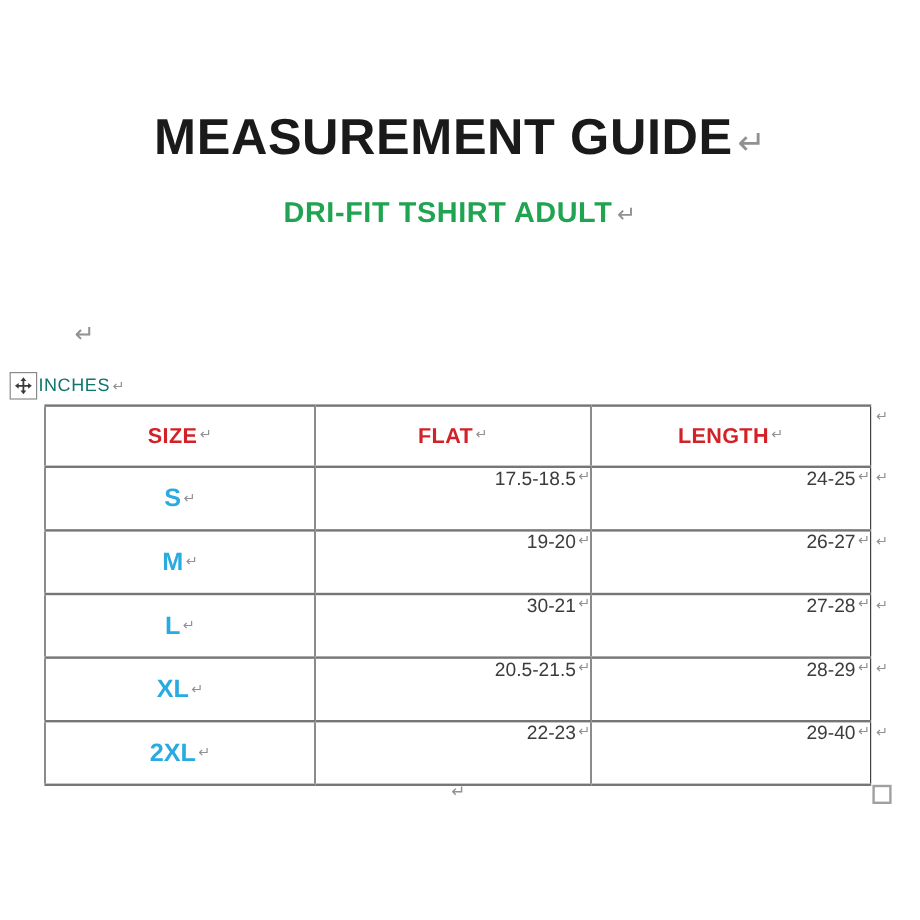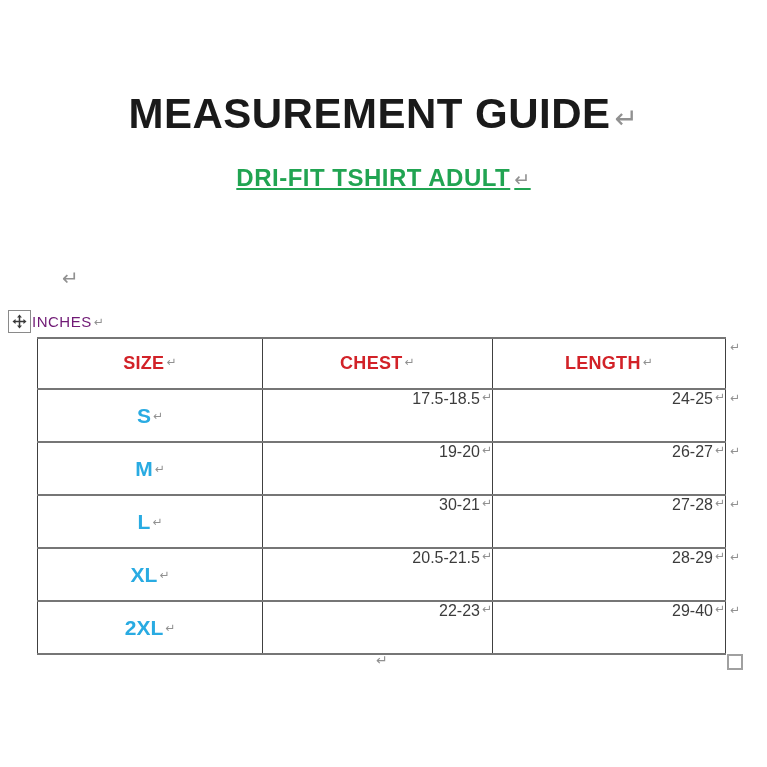--- a/index.html
+++ b/index.html
@@ -2,35 +2,35 @@
 <html style="--title: #1a1a1a; --green: #21a452; --blue: #29abe2; --red: #d22228; --cyan: #29abe2; --value-text: #3c3c3c; --mark-gray: #919191; --border-h: #767676; --border-v: #404040;"><head>
 <meta charset="utf-8">
 <style>
   html,body { margin:0; padding:0; background:#ffffff; }
   .page {
     position:relative; width:767px; height:767px; background:#fff;
     font-family:"Liberation Sans","DejaVu Sans",sans-serif; overflow:hidden;
   }
   .centerline { position:absolute; left:0; width:100%; text-align:center; white-space:nowrap; }
   .doc-title { top:90px; font-size:42px; font-weight:bold; color:var(--title,#1a1a1a); letter-spacing:0.5px; }
-  .sub-green { top:164px; font-size:24px; font-weight:bold; color:var(--green,#21a452); letter-spacing:0.5px;text-decoration:underline; }
+  .sub-green { top:164px; font-size:24px; font-weight:bold; color:var(--green,#21a452); letter-spacing:0.5px; }
   .sub-blue  { top:212px; font-size:28px; font-weight:bold; color:var(--blue,#29abe2); letter-spacing:0.5px; }
 
   .mark { color:var(--mark-gray,#919191); font-weight:normal; font-family:"DejaVu Sans",sans-serif; }
   .mark.lg { font-size:28px; margin-left:4px; }
   .mark.md { font-size:19px; margin-left:4px; }
   .mark.sm { font-size:12px; margin-left:2px; vertical-align:3px; }
 
   .para-mark { position:absolute; left:62px; top:266px; font-size:20px;
     color:var(--mark-gray,#919191); font-family:"DejaVu Sans",sans-serif; }
 
   .inches-row { position:absolute; left:8px; top:310px; display:flex; align-items:center; }
   .move-handle { width:23px; height:23px; box-sizing:border-box; border:1px solid #8a8a8a;
     background:#fff; display:flex; align-items:center; justify-content:center; margin-right:1px; }
-  .inches-label { font-size:15px; color:#701a75; letter-spacing:0.5px; }
+  .inches-label { font-size:15px; color:#0f766e; letter-spacing:0.5px; }
 
   table.size-table { position:absolute; left:37px; top:337px; width:688px;
     border-collapse:collapse; table-layout:fixed; }
   table.size-table td {
     border-top:2px solid var(--border-h,#767676);
     border-bottom:2px solid var(--border-h,#767676);
     border-left:1px solid var(--border-v,#404040);
     border-right:1px solid var(--border-v,#404040);
     padding:0; overflow:hidden;
   }
@@ -81,21 +81,21 @@
 
   <table class="size-table">
     <colgroup>
         <col style="width:225px">
         <col style="width:230px">
         <col style="width:233px">
       </colgroup>
     <tbody>
         <tr class="hdr">
       <td><span>SIZE</span><span class="mark sm">↵</span></td>
-      <td><span>CHEST</span><span class="mark sm">↵</span></td>
+      <td><span>FLAT</span><span class="mark sm">↵</span></td>
       <td><span>LENGTH</span><span class="mark sm">↵</span></td>
     </tr>
     <tr class="datarow">
       <td class="size-cell"><span>S</span><span class="mark sm">↵</span></td>
       <td class="value-cell"><span>17.5-18.5</span><span class="mark sm">↵</span></td>
       <td class="value-cell"><span>24-25</span><span class="mark sm">↵</span></td>
     </tr>
     <tr class="datarow">
       <td class="size-cell"><span>M</span><span class="mark sm">↵</span></td>
       <td class="value-cell"><span>19-20</span><span class="mark sm">↵</span></td>

